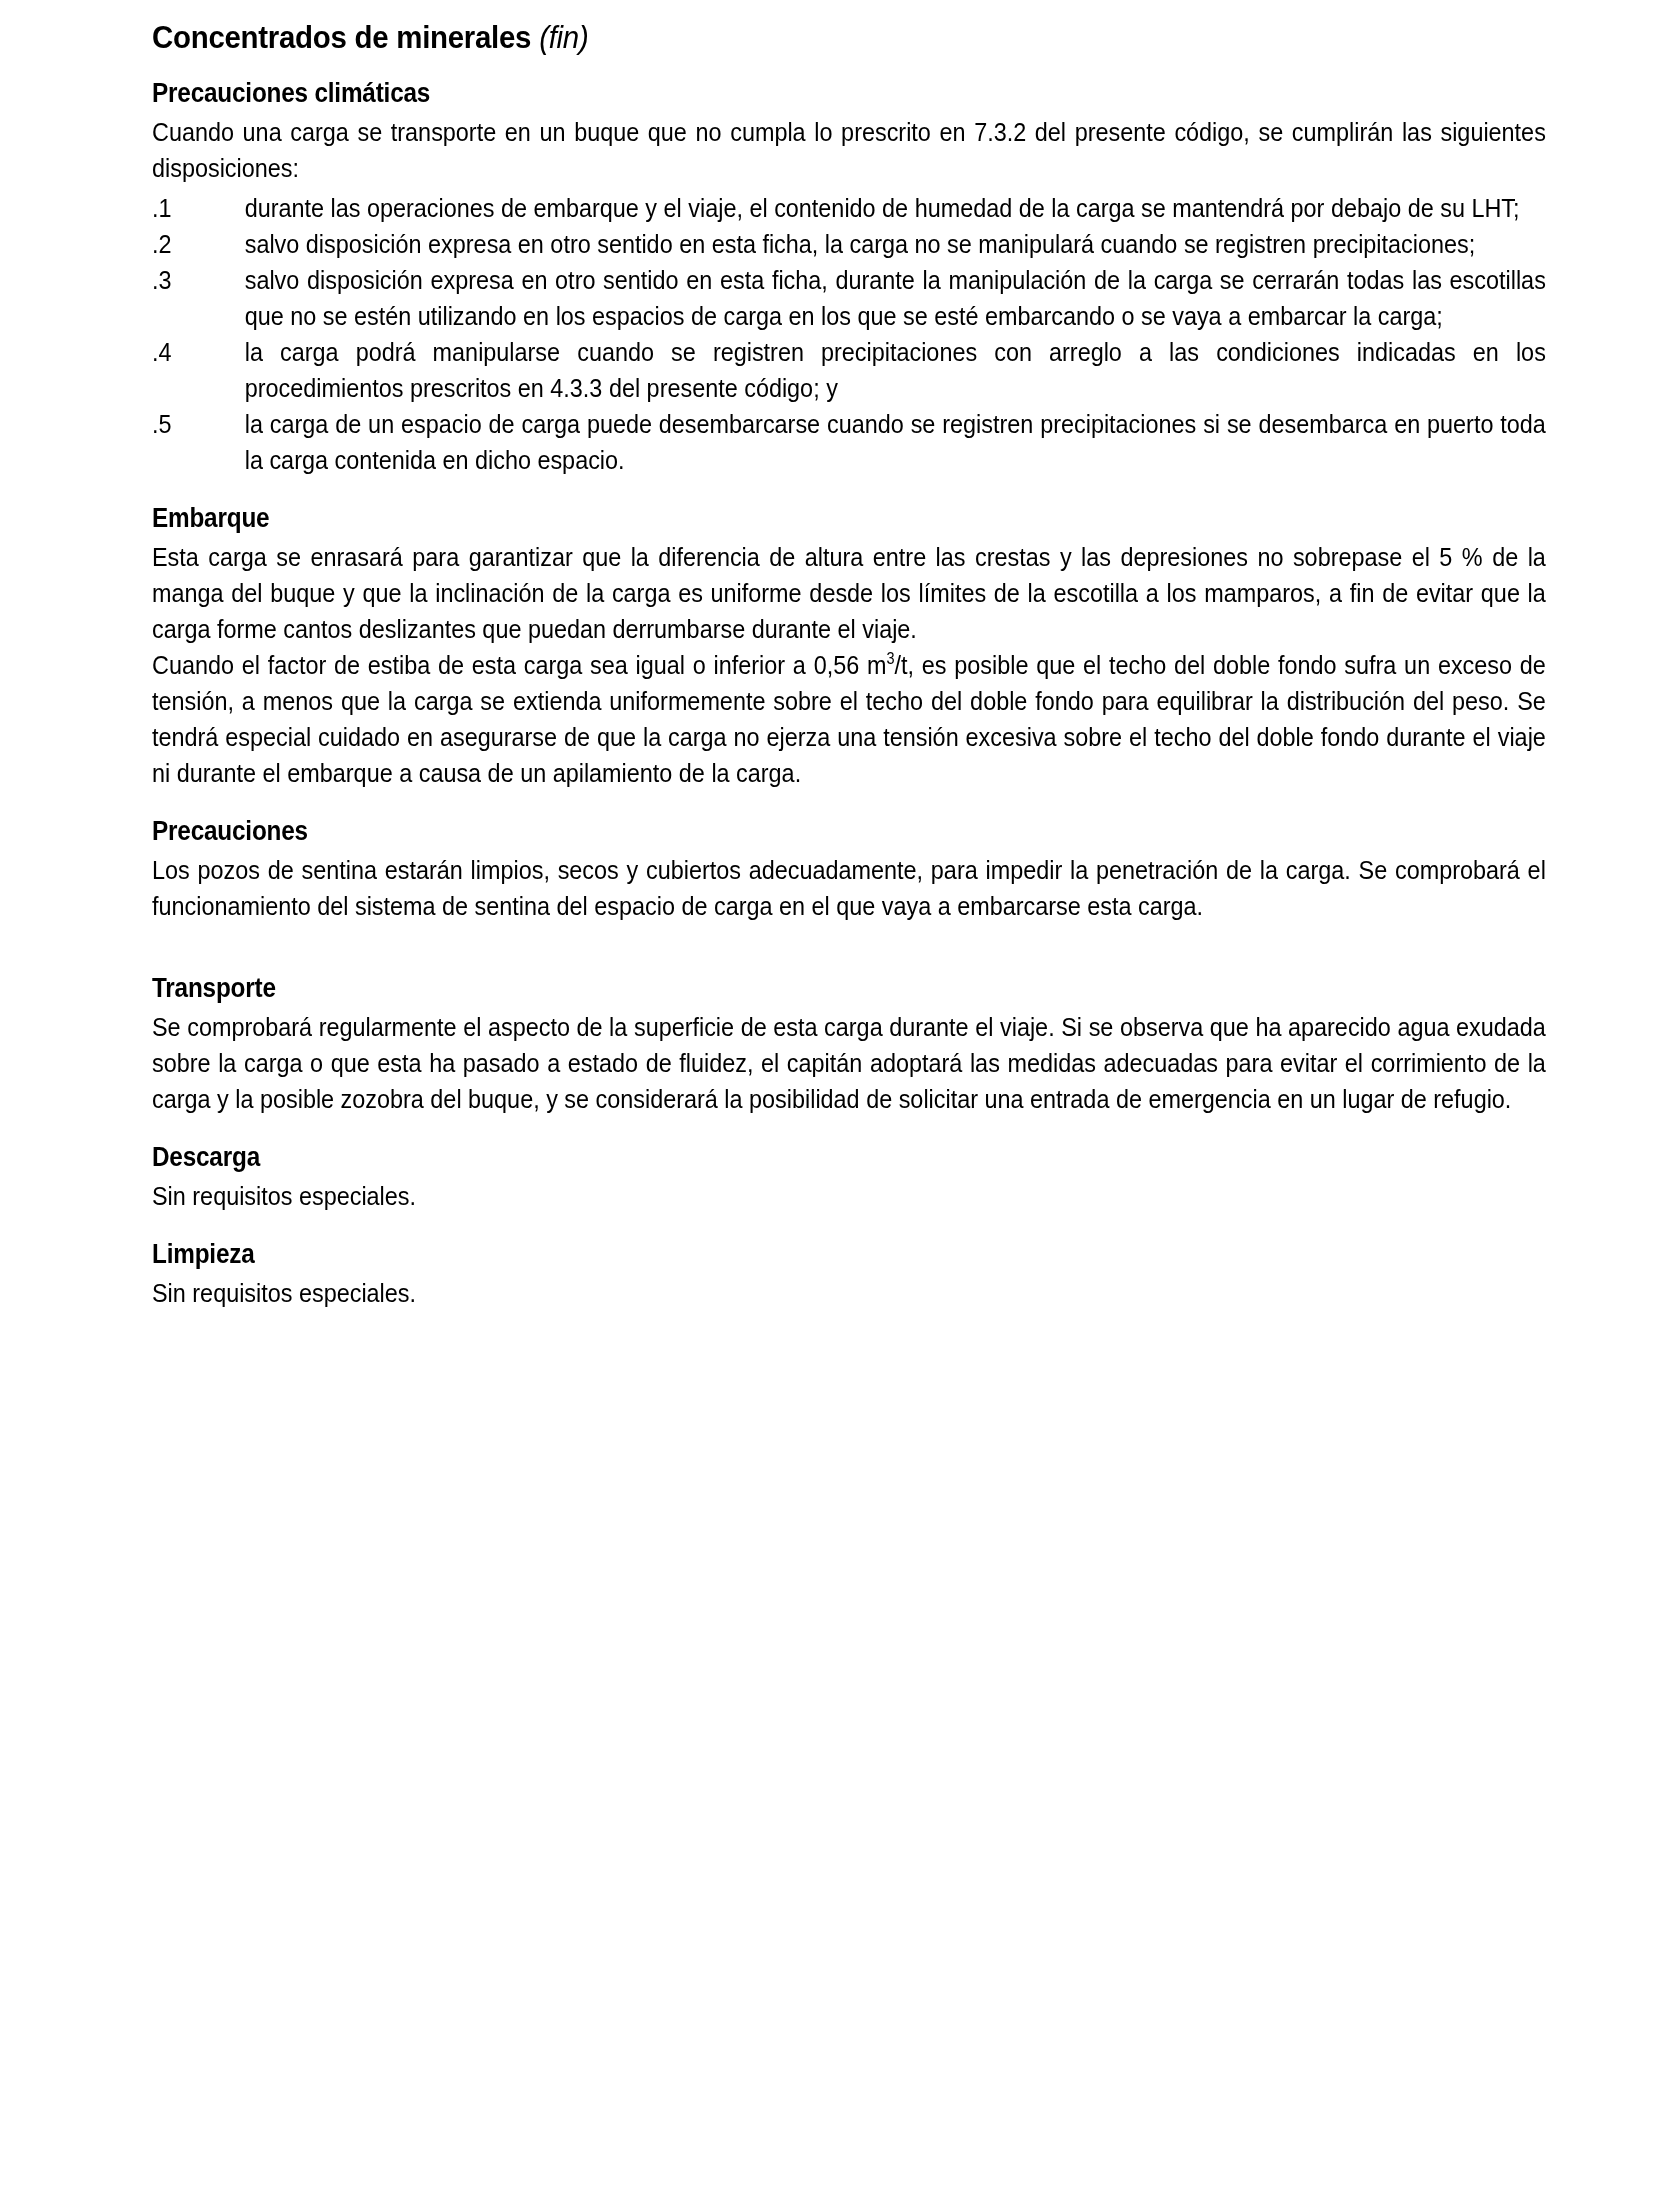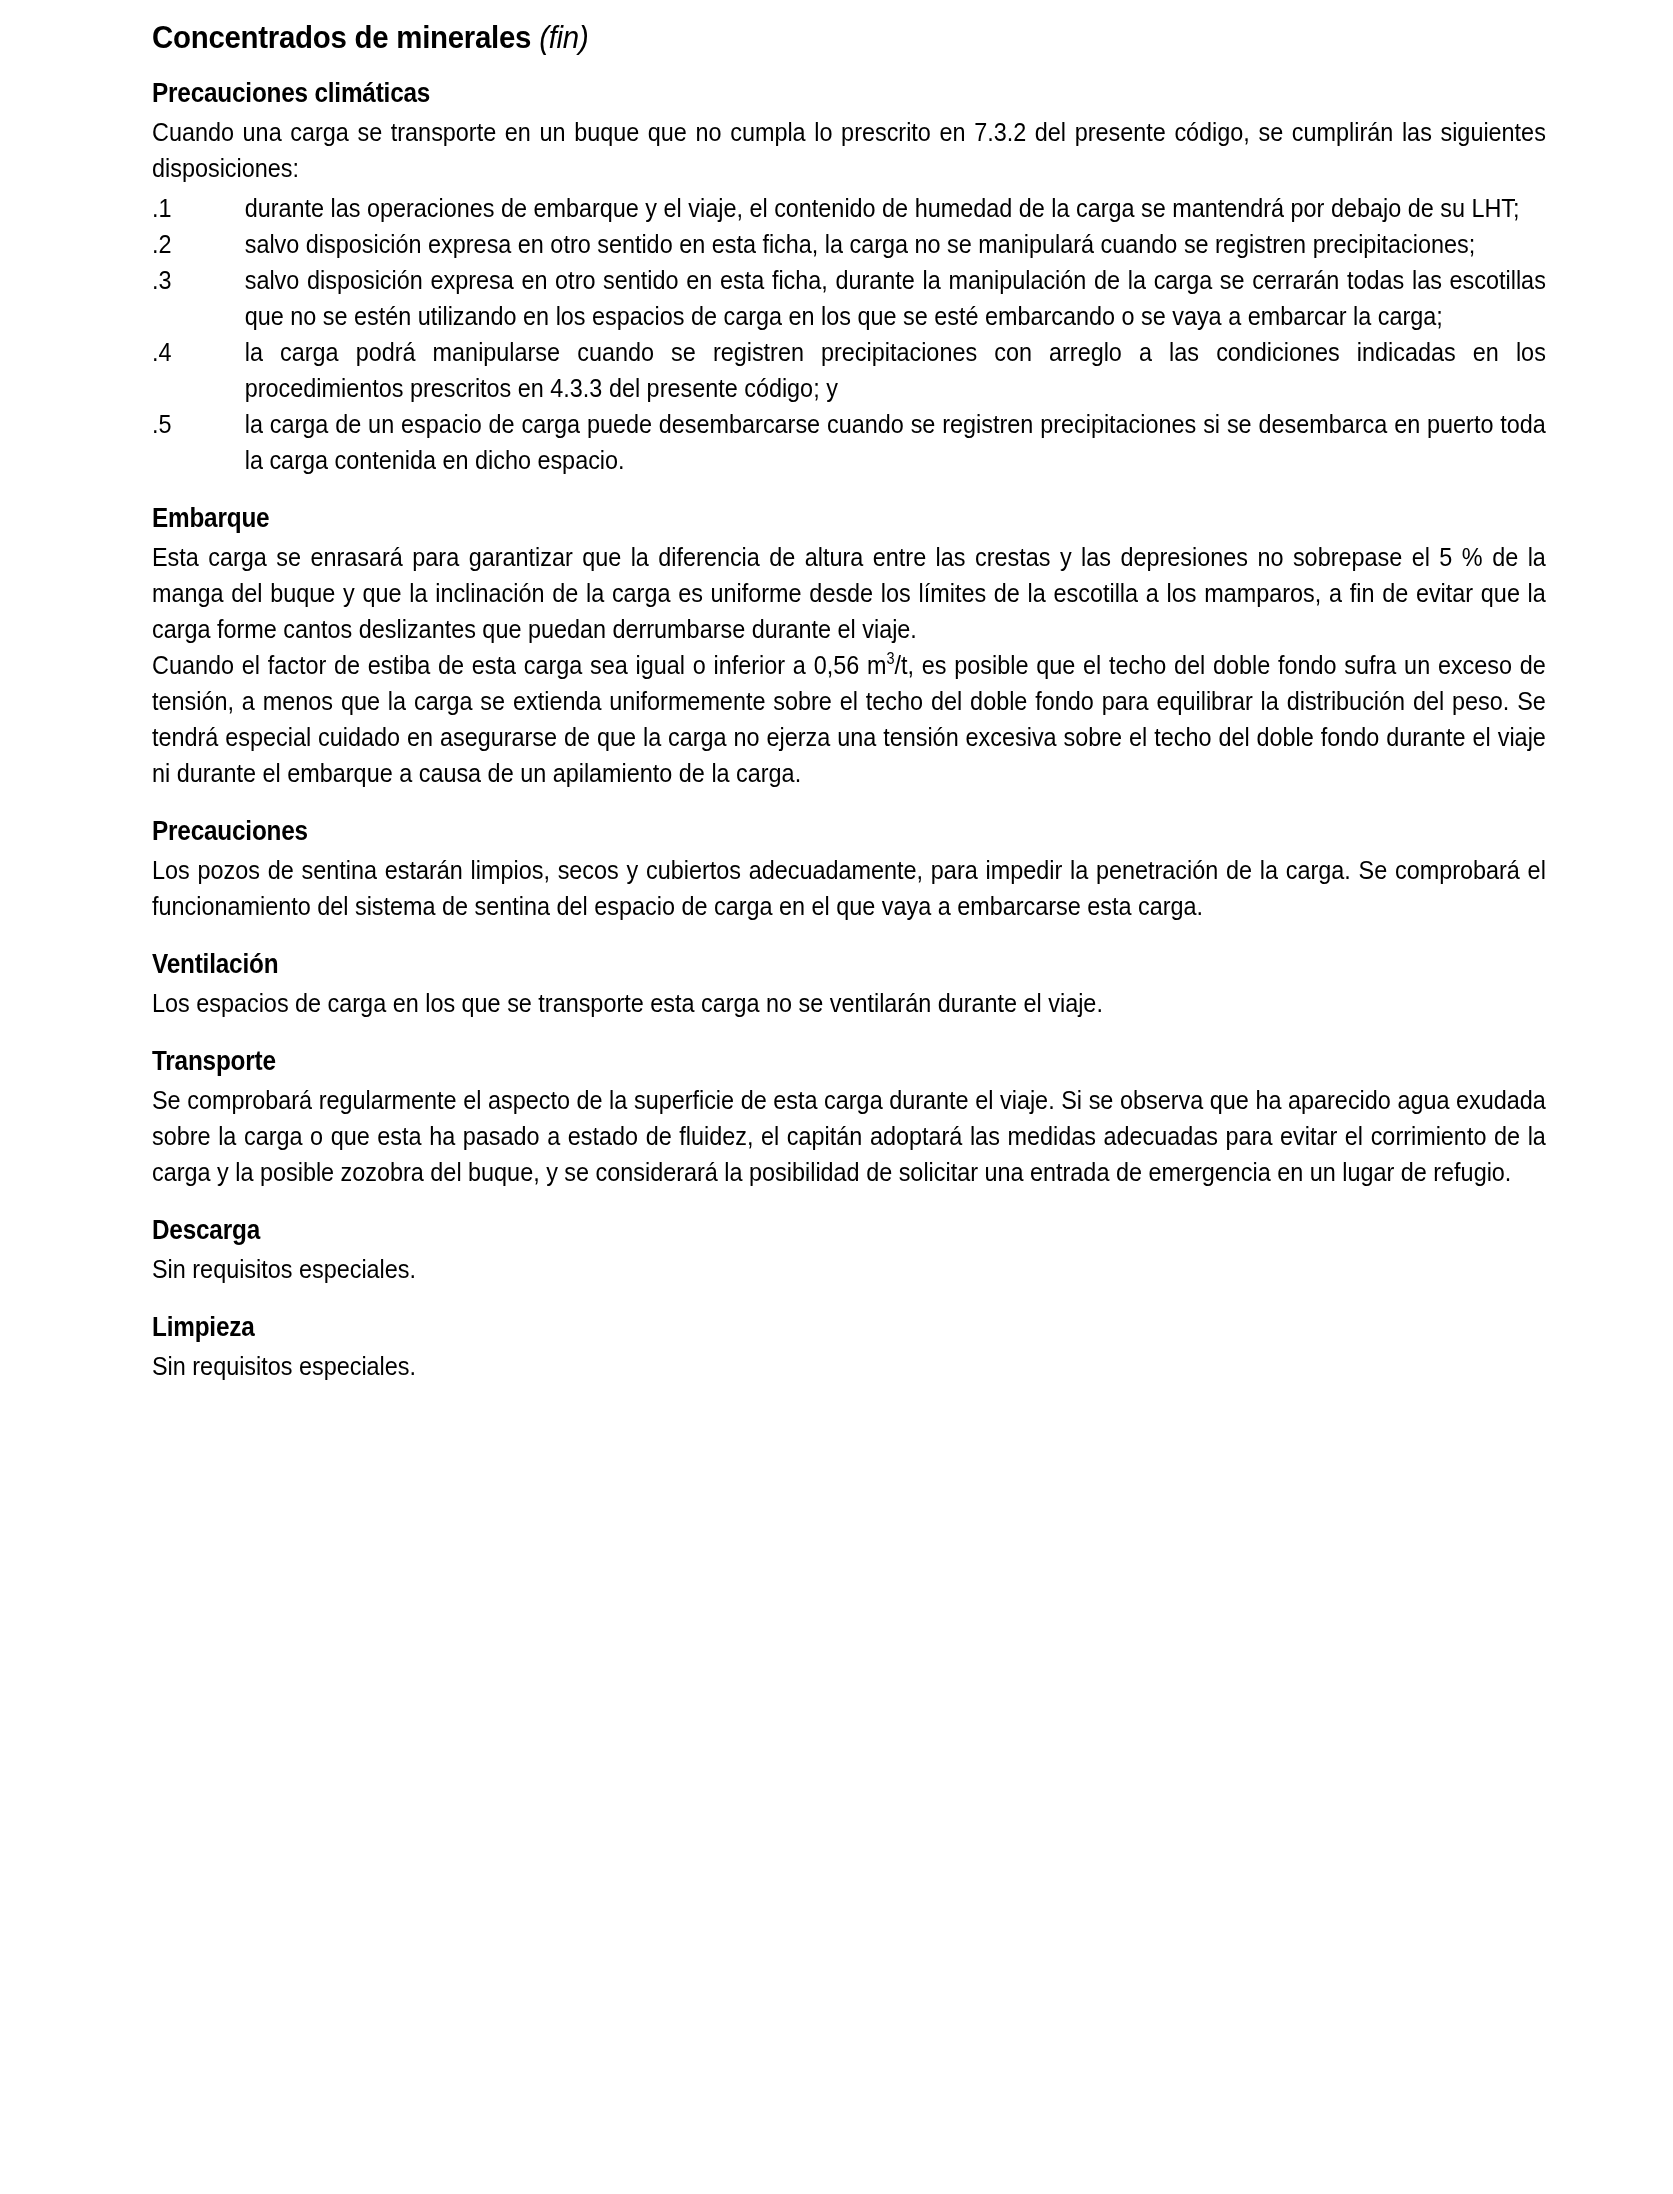--- a/index.html
+++ b/index.html
@@ -160,24 +160,20 @@
 
     <div class="section-gap"></div>
 
     <section>
       <h2 class="section-heading">Precauciones</h2>
       <p class="body last-line-left">Los pozos de sentina estarán limpios, secos y cubiertos adecuadamente, para impedir la penetración de la carga. Se comprobará el funcionamiento del sistema de sentina del espacio de carga en el que vaya a embarcarse esta carga.</p>
     </section>
 
     <div class="section-gap"></div>
 
-    <section>
-      <h2 class="section-heading">Ventilación</h2>
-      <p class="body last-line-left">Los espacios de carga en los que se transporte esta carga no se ventilarán durante el viaje.</p>
-    </section>
 
     <div class="section-gap"></div>
 
     <section>
       <h2 class="section-heading">Transporte</h2>
       <p class="body last-line-left">Se comprobará regularmente el aspecto de la superficie de esta carga durante el viaje. Si se observa que ha aparecido agua exudada sobre la carga o que esta ha pasado a estado de fluidez, el capitán adoptará las medidas adecuadas para evitar el corrimiento de la carga y la posible zozobra del buque, y se considerará la posibilidad de solicitar una entrada de emergencia en un lugar de refugio.</p>
     </section>
 
     <div class="section-gap"></div>
 

